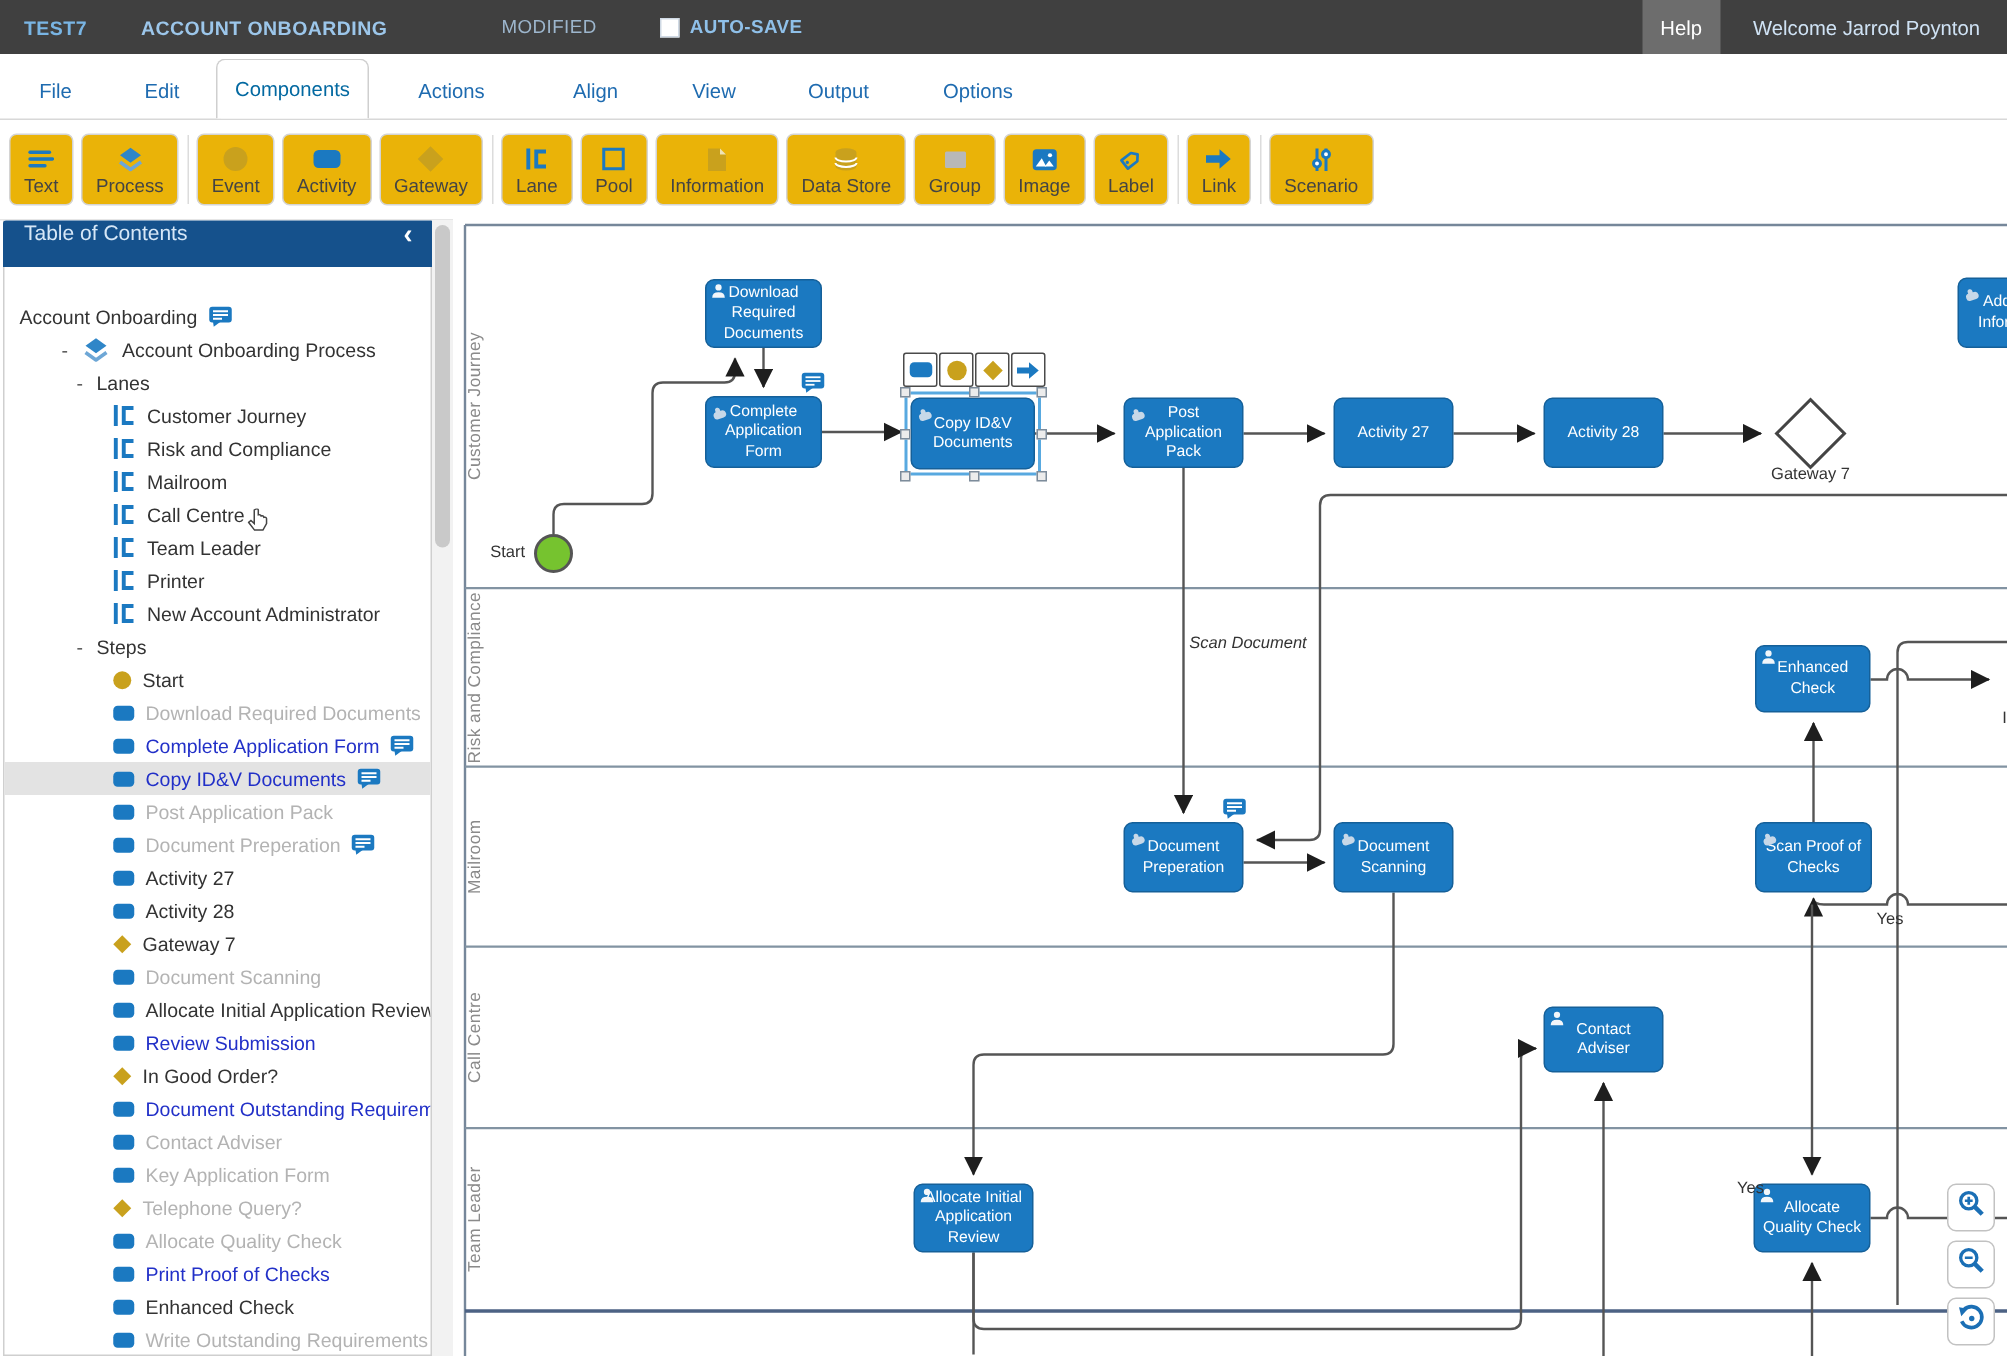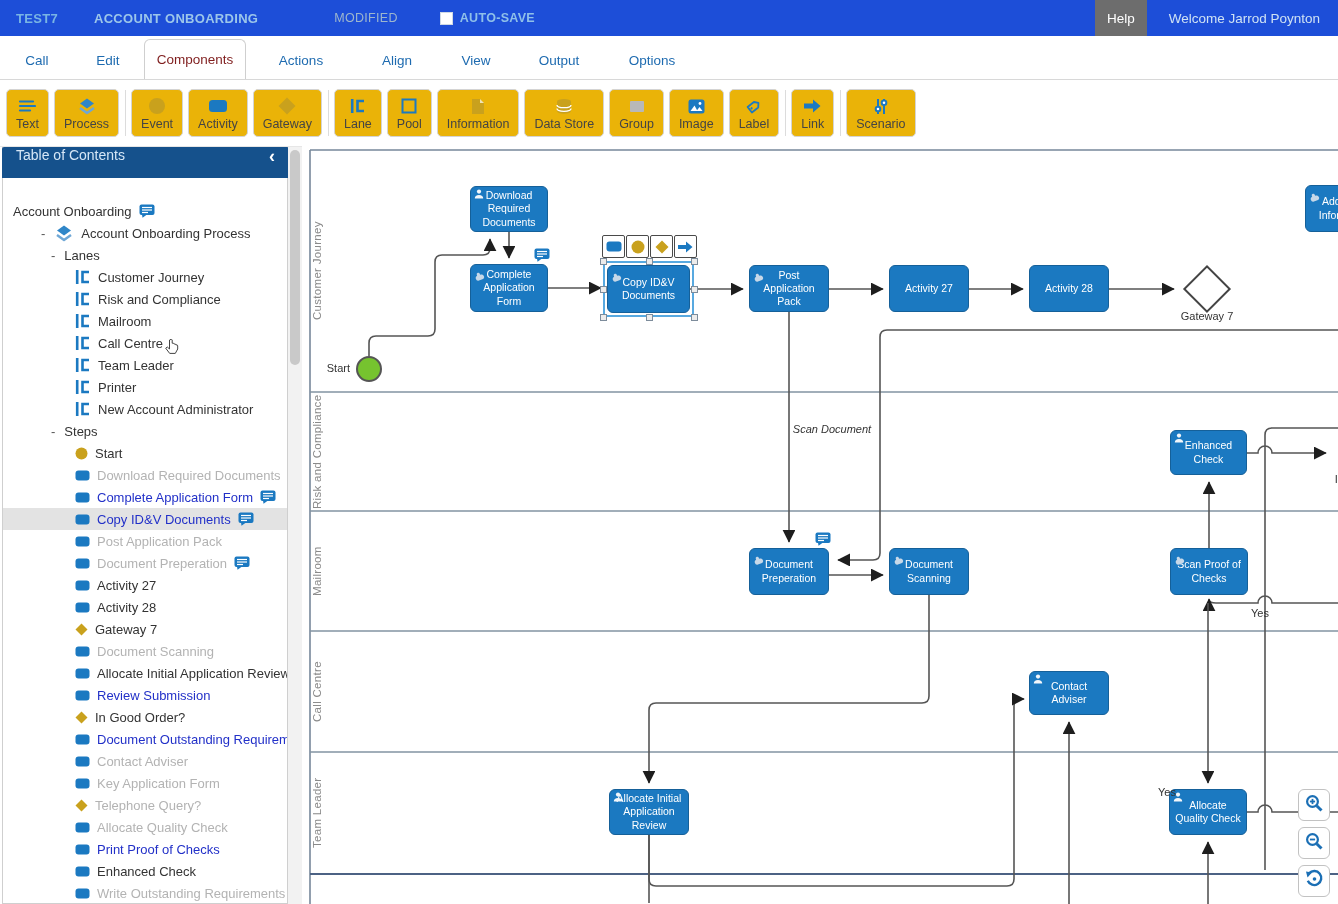--- a/index.html
+++ b/index.html
@@ -1,39 +1,39 @@
 <!DOCTYPE html>
 <html><head>
 <meta charset="utf-8">
 <style>
   * { margin:0; padding:0; box-sizing:border-box; }
   html,body { width:1338px; height:904px; overflow:hidden; background:#fff;
               font-family:"Liberation Sans","DejaVu Sans",sans-serif; }
   #app { position:relative; width:1338px; height:904px; }
 
   
-  .topbar { position:absolute; left:0; top:0; width:1338px; height:36px; background:#1d4ed8;
+  .topbar { position:absolute; left:0; top:0; width:1338px; height:36px; background:#404040;
             display:flex; align-items:center; }
   .tb-proj { color:#79b5e4; font-weight:bold; font-size:13px; margin-left:16px; letter-spacing:.3px; }
   .tb-title { color:#9cc6ea; font-weight:bold; font-size:13px; margin-left:36px; letter-spacing:.3px; }
   .tb-modified { color:#9db6cd; font-size:12.5px; margin-left:76px; letter-spacing:.3px; }
   .tb-checkbox { width:13px; height:13px; background:#fff; border:1px solid #cfd9e4; margin-left:42px; cursor:pointer; }
   .tb-autosave { color:#8fc0e9; font-weight:bold; font-size:12.5px; margin-left:7px; letter-spacing:.3px; }
   .tb-spacer { flex:1; }
   .tb-help { height:36px; min-width:50px; background:#6d6d6d; color:#fff; font-size:13.5px;
              display:flex; align-items:center; justify-content:center; padding:0 12px; cursor:pointer; }
   .tb-welcome { color:#cfe2f4; font-size:13.5px; margin:0 18px 0 22px; }
 
   
   .menubar { position:absolute; left:0; top:36px; width:1338px; height:44px; background:#fff;
              border-bottom:1px solid #d8d8d8; display:flex; align-items:stretch; padding-left:2px; }
   .mtab { display:flex; align-items:center; justify-content:center; font-size:13.5px; color:#1e6bb0;
           cursor:pointer; margin-top:5px; }
   .mtab.active { background:#fff; border:1px solid #cfcfcf; border-bottom:none; border-radius:6px 6px 0 0;
-                 color:#7f1d1d; margin-top:3px; }
+                 color:#0369a1; margin-top:3px; }
 
   
   .toolbar { position:absolute; left:0; top:80px; width:1338px; height:67px; background:#fff;
              display:flex; align-items:center; padding-left:6px; border-bottom:1px solid #e6e6e6; }
   .tool-btn { border:1px solid #d4d4d4; border-radius:5px; background:#eab308; height:48px;
               display:inline-flex; flex-direction:column; justify-content:center;
               padding:3px 9px 2px; margin-right:5px; cursor:pointer; }
   .tool-btn .ticon { height:20px; display:flex; align-items:center; justify-content:center; }
   .tool-btn .tlabel { font-size:12.5px; color:#444; margin-top:1px; white-space:nowrap; }
   .tool-sep { width:1px; height:46px; background:#dcdcdc; margin:0 5px 0 1px; }
@@ -100,21 +100,21 @@
     <span class="tb-modified">MODIFIED</span>
     <span class="tb-checkbox"></span>
     <span class="tb-autosave">AUTO-SAVE</span>
     <span class="tb-spacer"></span>
     <span class="tb-help">Help</span>
     <span class="tb-welcome">Welcome Jarrod Poynton</span>
   </header>
 
   <nav class="menubar" id="menubar">
       <div class="mtab" style="width: 70px;">
-        <span>Call</span>
+        <span>File</span>
       </div>
       <div class="mtab" style="width: 72px;">
         <span>Edit</span>
       </div>
       <div class="mtab active" style="width: 102px;">
         <span>Components</span>
       </div>
       <div class="mtab" style="width: 110px;">
         <span>Actions</span>
       </div>

